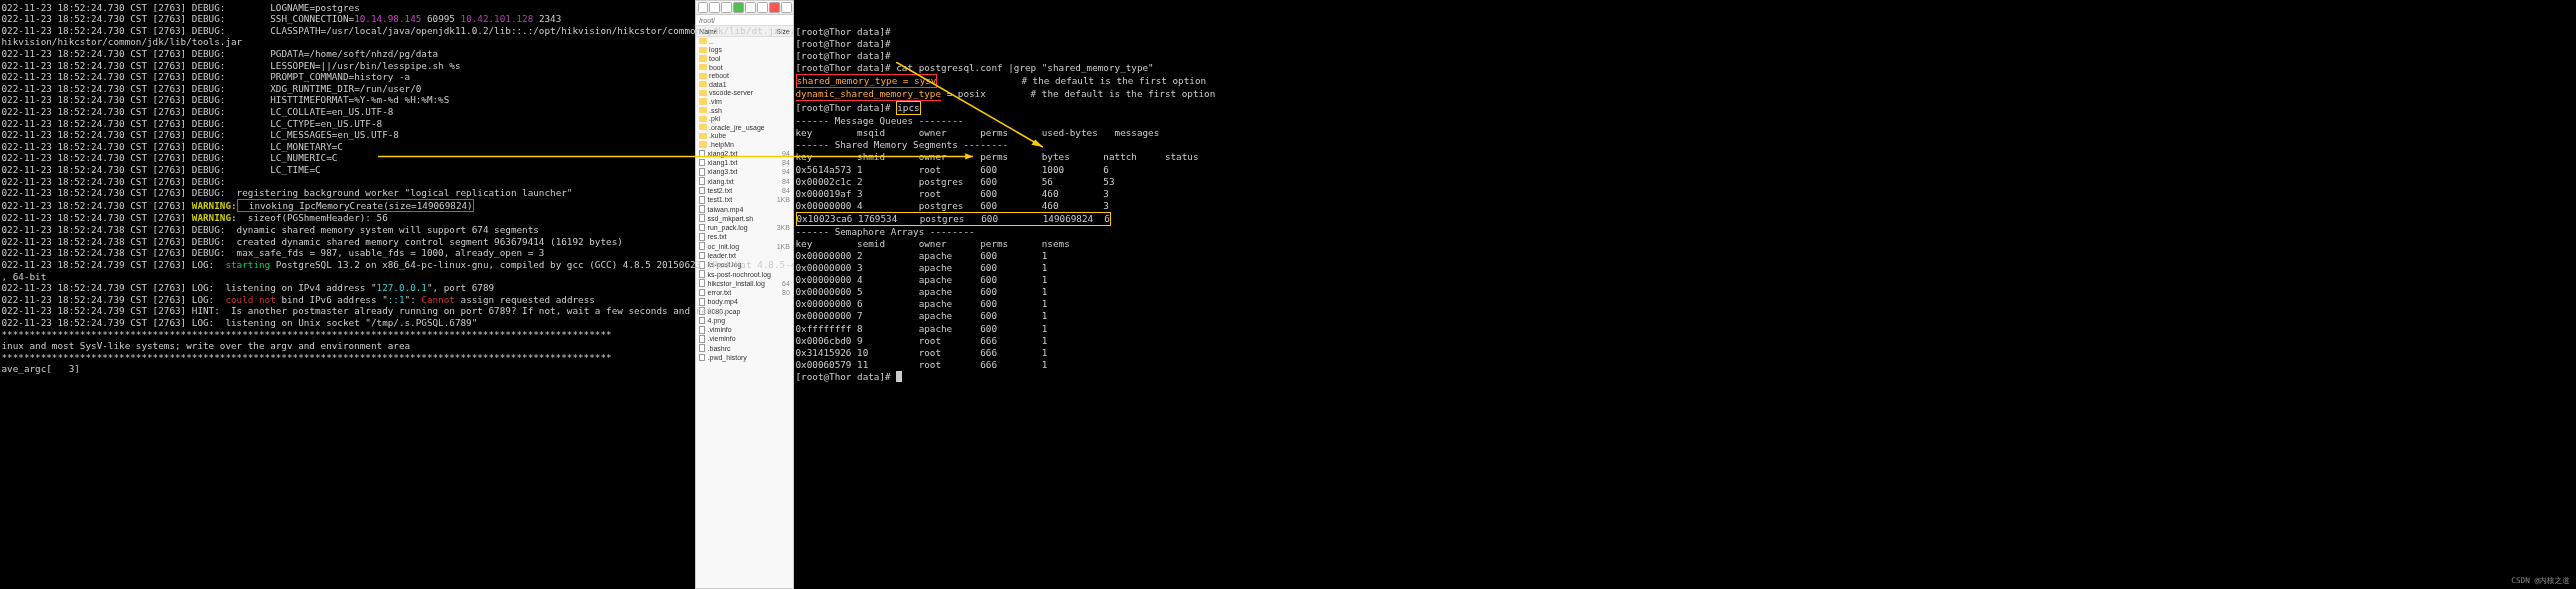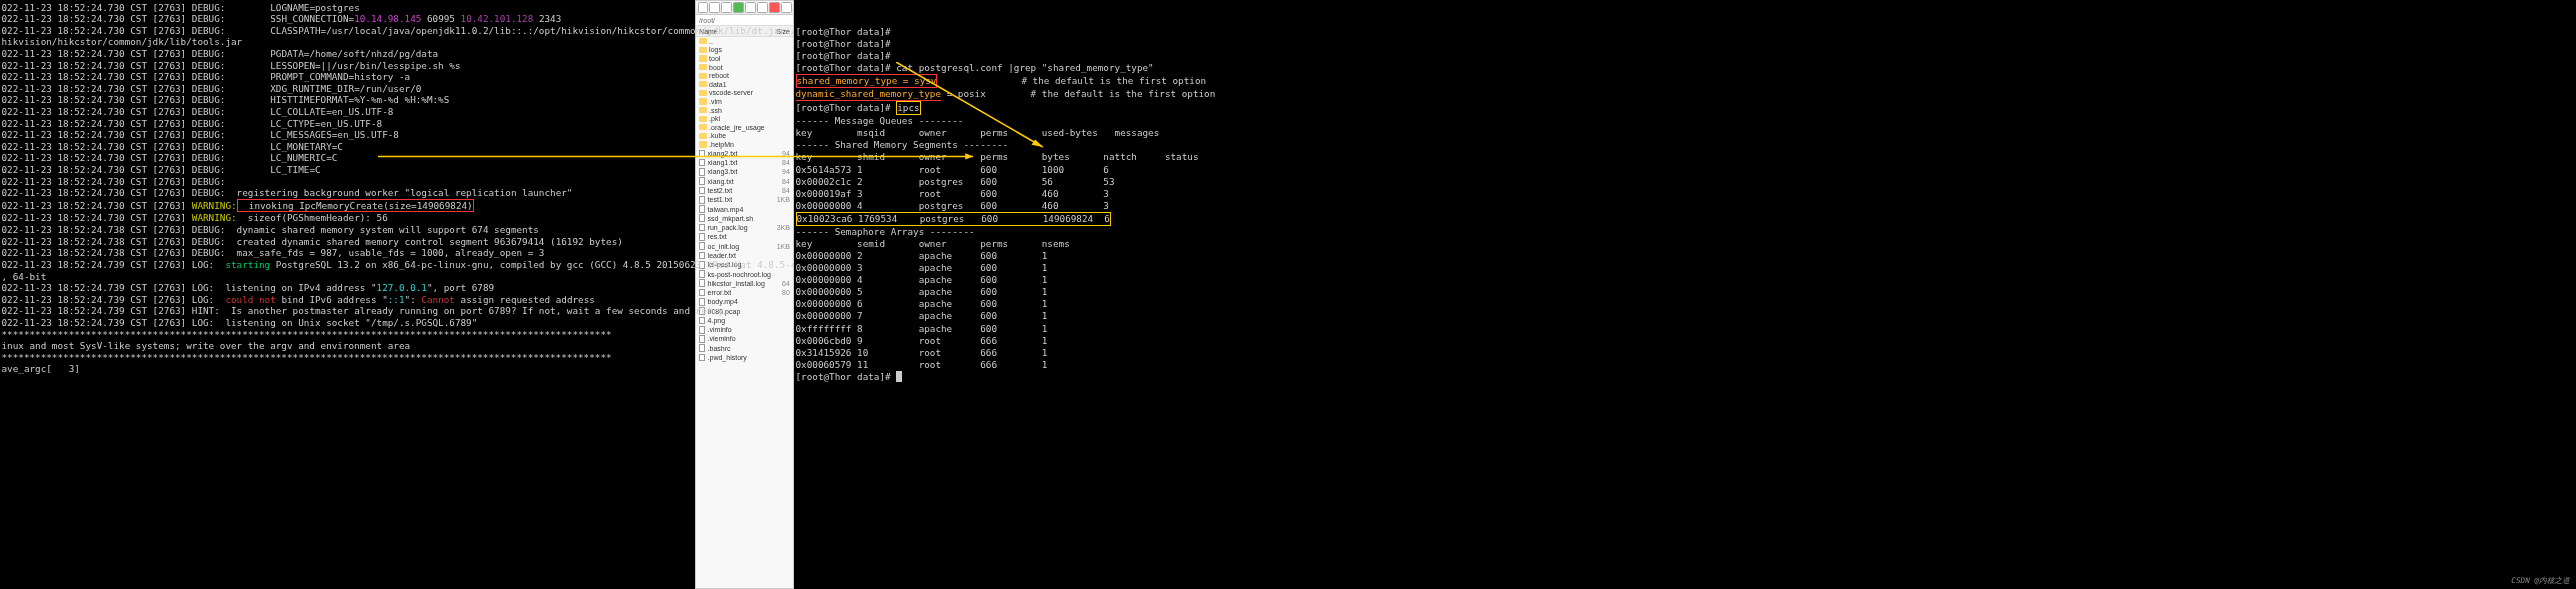--- a/index.html
+++ b/index.html
@@ -3,40 +3,40 @@
 <meta charset="utf-8">
 <style>
 * { margin: 0; padding: 0; box-sizing: border-box; }
 body { background: #000; font-family: 'Consolas', 'Monaco', monospace; font-size: 9.3px; color: #ccc; overflow: hidden; }
 .container { display: flex; width: 2576px; height: 589px; }
 .left-pane { width: 695px; background: #000; padding: 1.5px; white-space: pre; line-height: 1.25; position: relative; }
 .file-pane { width: 99px; background: #f8f8f8; border: 0.8px solid #ccc; font-family: sans-serif; font-size: 7.7px; color: #333; }
 .right-pane { flex: 1; background: #000; padding: 1.5px; white-space: pre; line-height: 1.3; position: relative; }
 .ts { color: #ccc; }
 .debug { color: #ccc; }
-.warn { color: #cccc00; }
+.warn { color: #cccc00; font-weight: bold; }
 .ip { color: #cc44cc; }
 .ip2 { color: #aa44aa; }
 .green { color: #00cc66; }
 .cyan { color: #33cccc; }
 .red { color: #cc3333; }
 .orange { color: #ffaa33; }
 .box-red { border: 0.8px solid #ff3333; display: inline-block; }
 .box-yellow { border: 1.5px solid #ffcc00; display: inline-block; }
 .prompt { color: #ccc; }
 .file-toolbar { height: 14px; background: linear-gradient(#f8f8f8,#e8e8e8); border-bottom: 0.8px solid #ccc; display: flex; gap: 1.5px; padding: 0.8px 1.5px; }
 .tb-icon { width: 10.8px; height: 10.8px; border: 0.8px solid #aaa; border-radius: 1.5px; background: #fff; }
 .file-path { padding: 1.5px 3.1px; background: #fff; border-bottom: 0.8px solid #ddd; font-size: 7px; color: #666; }
 .file-header { display: flex; padding: 1.5px 3.1px; border-bottom: 0.8px solid #ddd; background: #f0f0f0; font-size: 7px; }
 .file-header .col-name { flex: 1; }
 .file-list { overflow-y: auto; height: calc(100% - 46px); }
 .file-row { display: flex; padding: 0.8px 3.1px; font-size: 7px; align-items: center; gap: 2.3px; }
 .folder-icon { width: 7.7px; height: 6.2px; background: #ffd766; border-radius: 0.8px; display: inline-block; }
 .file-icon { width: 6.2px; height: 7.7px; background: #fff; border: 0.8px solid #999; display: inline-block; }
-.watermark { position: absolute; right: 6.2px; bottom: 3.1px; color: #888; font-size: 7.7px; font-style: italic; }
+.watermark { position: absolute; right: 6.2px; bottom: 3.1px; color: #888; font-size: 7.7px; }
 svg.arrow { position: absolute; pointer-events: none; }
 .line { display: block; }
 .underline-red { border-bottom: 1.5px solid #ff3333; display: inline-block; }
 </style>
 </head>
 <body>
 
 <div class="container">
   <div class="left-pane" id="left"><span class="line"><span class="ts">022-11-23 18:52:24.730 CST [2763]</span> <span class="debug">DEBUG:</span><span>        LOGNAME=postgres</span></span><span class="line"><span class="ts">022-11-23 18:52:24.730 CST [2763]</span> <span class="debug">DEBUG:</span><span>        SSH_CONNECTION=</span><span class="ip">10.14.98.145</span><span> 60995 </span><span class="ip2">10.42.101.128</span><span> 2343</span></span><span class="line"><span class="ts">022-11-23 18:52:24.730 CST [2763]</span> <span class="debug">DEBUG:</span><span>        CLASSPATH=/usr/local/java/openjdk11.0.2/lib::.:/opt/hikvision/hikcstor/common/jdk/lib/dt.jar:/opt/</span></span><span class="line">hikvision/hikcstor/common/jdk/lib/tools.jar</span><span class="line"><span class="ts">022-11-23 18:52:24.730 CST [2763]</span> <span class="debug">DEBUG:</span><span>        PGDATA=/home/soft/nhzd/pg/data</span></span><span class="line"><span class="ts">022-11-23 18:52:24.730 CST [2763]</span> <span class="debug">DEBUG:</span><span>        LESSOPEN=||/usr/bin/lesspipe.sh %s</span></span><span class="line"><span class="ts">022-11-23 18:52:24.730 CST [2763]</span> <span class="debug">DEBUG:</span><span>        PROMPT_COMMAND=history -a</span></span><span class="line"><span class="ts">022-11-23 18:52:24.730 CST [2763]</span> <span class="debug">DEBUG:</span><span>        XDG_RUNTIME_DIR=/run/user/0</span></span><span class="line"><span class="ts">022-11-23 18:52:24.730 CST [2763]</span> <span class="debug">DEBUG:</span><span>        HISTTIMEFORMAT=%Y-%m-%d %H:%M:%S</span></span><span class="line"><span class="ts">022-11-23 18:52:24.730 CST [2763]</span> <span class="debug">DEBUG:</span><span>        LC_COLLATE=en_US.UTF-8</span></span><span class="line"><span class="ts">022-11-23 18:52:24.730 CST [2763]</span> <span class="debug">DEBUG:</span><span>        LC_CTYPE=en_US.UTF-8</span></span><span class="line"><span class="ts">022-11-23 18:52:24.730 CST [2763]</span> <span class="debug">DEBUG:</span><span>        LC_MESSAGES=en_US.UTF-8</span></span><span class="line"><span class="ts">022-11-23 18:52:24.730 CST [2763]</span> <span class="debug">DEBUG:</span><span>        LC_MONETARY=C</span></span><span class="line"><span class="ts">022-11-23 18:52:24.730 CST [2763]</span> <span class="debug">DEBUG:</span><span>        LC_NUMERIC=C</span></span><span class="line"><span class="ts">022-11-23 18:52:24.730 CST [2763]</span> <span class="debug">DEBUG:</span><span>        LC_TIME=C</span></span><span class="line"><span class="ts">022-11-23 18:52:24.730 CST [2763]</span> <span class="debug">DEBUG:</span><span></span></span><span class="line"><span class="ts">022-11-23 18:52:24.730 CST [2763]</span> <span class="debug">DEBUG:</span><span>  registering background worker "logical replication launcher"</span></span><span class="line"><span class="ts">022-11-23 18:52:24.730 CST [2763]</span> <span class="warn">WARNING:</span><span class="box-red">  invoking IpcMemoryCreate(size=149069824)</span></span><span class="line"><span class="ts">022-11-23 18:52:24.730 CST [2763]</span> <span class="warn">WARNING:</span><span>  sizeof(PGShmemHeader): 56</span></span><span class="line"><span class="ts">022-11-23 18:52:24.738 CST [2763]</span> <span class="debug">DEBUG:</span><span>  dynamic shared memory system will support 674 segments</span></span><span class="line"><span class="ts">022-11-23 18:52:24.738 CST [2763]</span> <span class="debug">DEBUG:</span><span>  created dynamic shared memory control segment 963679414 (16192 bytes)</span></span><span class="line"><span class="ts">022-11-23 18:52:24.738 CST [2763]</span> <span class="debug">DEBUG:</span><span>  max_safe_fds = 987, usable_fds = 1000, already_open = 3</span></span><span class="line"><span class="ts">022-11-23 18:52:24.739 CST [2763]</span> <span class="debug">LOG:</span><span>  </span><span class="green">starting</span><span> PostgreSQL 13.2 on x86_64-pc-linux-gnu, compiled by gcc (GCC) 4.8.5 20150623 (Red Hat 4.8.5-44)</span></span><span class="line">, 64-bit</span><span class="line"><span class="ts">022-11-23 18:52:24.739 CST [2763]</span> <span class="debug">LOG:</span><span>  listening on IPv4 address "</span><span class="cyan">127.0.0.1</span><span>", port 6789</span></span><span class="line"><span class="ts">022-11-23 18:52:24.739 CST [2763]</span> <span class="debug">LOG:</span><span>  </span><span class="red">could not</span><span> bind IPv6 address "</span><span class="cyan">::1</span><span>": </span><span class="red">Cannot</span><span> assign requested address</span></span><span class="line"><span class="ts">022-11-23 18:52:24.739 CST [2763]</span> <span class="debug">HINT:</span><span>  Is another postmaster already running on port 6789? If not, wait a few seconds and retry.</span></span><span class="line"><span class="ts">022-11-23 18:52:24.739 CST [2763]</span> <span class="debug">LOG:</span><span>  listening on Unix socket "/tmp/.s.PGSQL.6789"</span></span><span class="line">*************************************************************************************************************</span><span class="line">inux and most SysV-like systems; write over the argv and environment area</span><span class="line">*************************************************************************************************************</span><span class="line">ave_argc[   3]</span></div>
 

